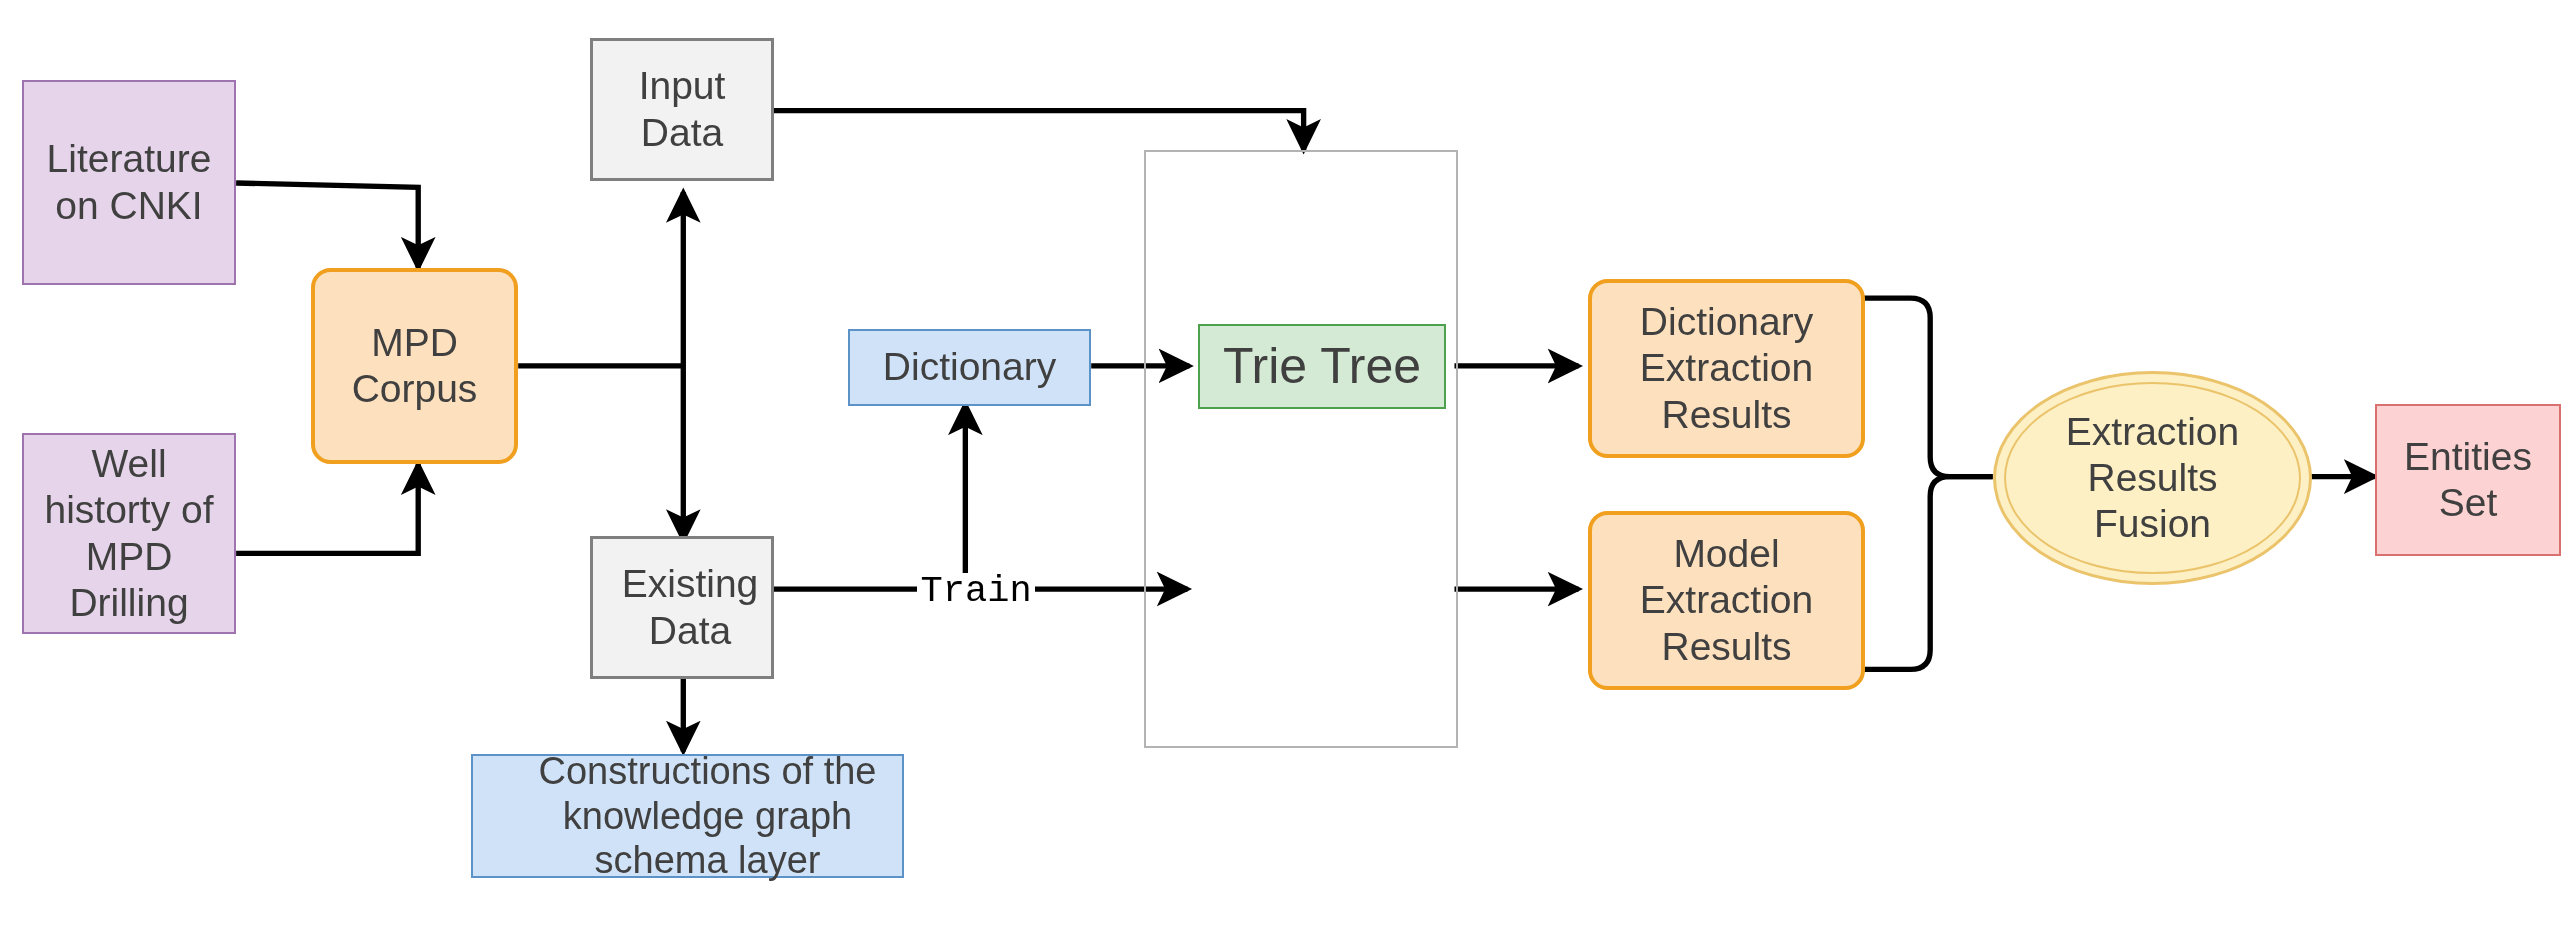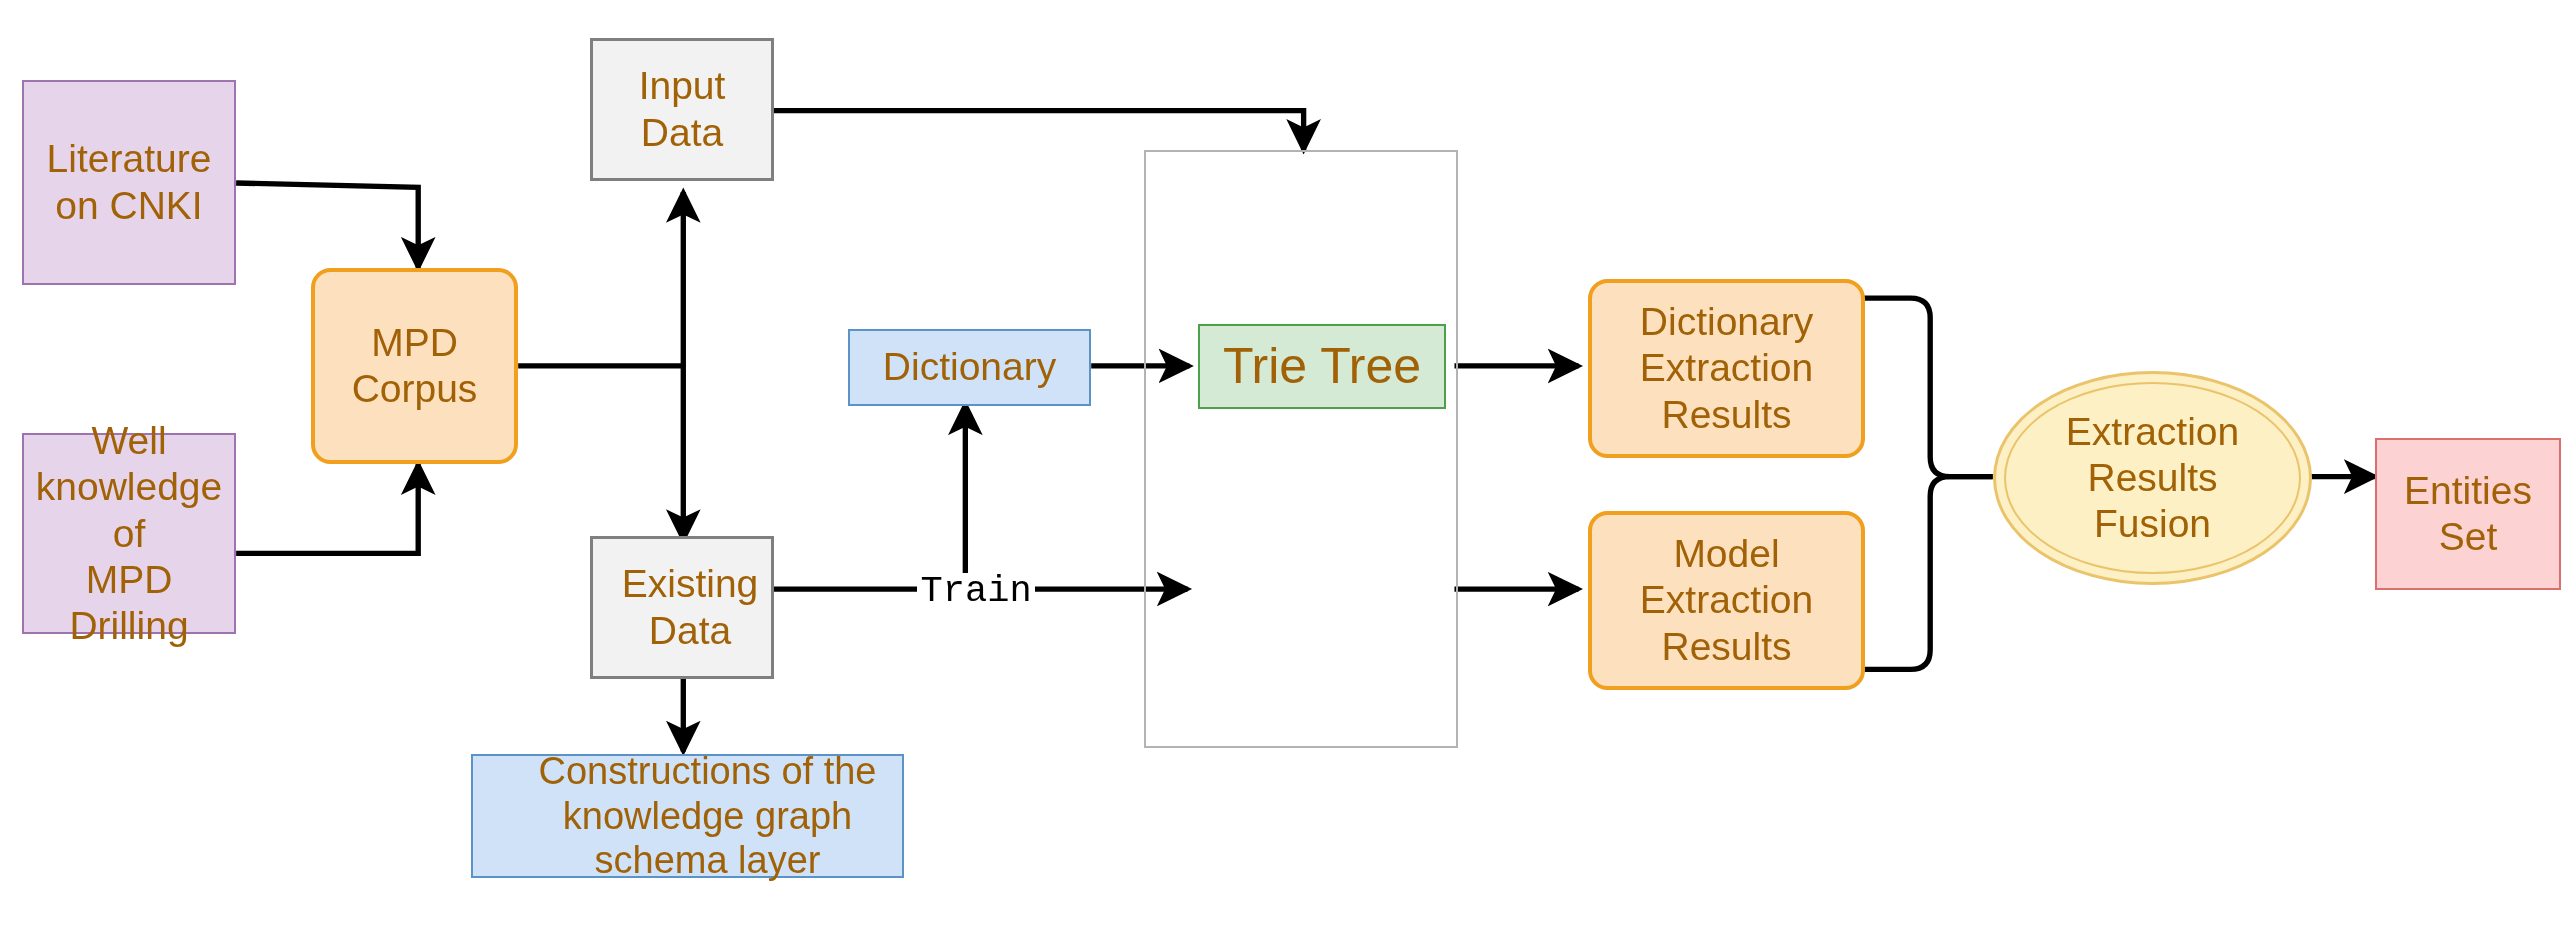--- a/index.html
+++ b/index.html
@@ -24,21 +24,21 @@
     height: 947px;
     pointer-events: none;
   }
   .node {
     position: absolute;
     box-sizing: border-box;
     display: flex;
     align-items: center;
     justify-content: center;
     text-align: center;
-    color: #a16207;
+    color: #404040;
     line-height: 1.18;
     white-space: pre-line;
     font-family: "Liberation Sans", sans-serif;
   }
   .n-purple {
     background: #e6d5ea;
     border: 2.7px solid #9f73b0;
     font-size: 39px;
   }
   .n-orange-round {
@@ -59,21 +59,20 @@
   }
   .n-green {
     background: #d4ead4;
     border: 2.7px solid #4da14d;
     font-size: 50px;
   }
   .n-pink {
     background: #fdd2d2;
     border: 2.7px solid #d9706e;
     font-size: 39px;
-    margin-top: 34px;
   }
   .n-ellipse {
     background: #fdf0c4;
     border: 3.6px solid #eac36b;
     border-radius: 50%;
     font-size: 39px;
   }
   .n-ellipse::before {
     content: "";
     position: absolute;
@@ -147,21 +146,21 @@
 
   <div class="group-box" style="left:1144px; top:150px; width:314px; height:598px;"></div>
 
   <div class="node n-purple" style="left:22px; top:80px; width:214px; height:205px;">
     <span>Literature
 on CNKI</span>
   </div>
 
   <div class="node n-purple" style="left:22px; top:433px; width:214px; height:201px;">
     <span>Well
-knowledge of
+historty of
 MPD
 Drilling</span>
   </div>
 
   <div class="node n-orange-round" style="left:311px; top:268px; width:207px; height:196px;">
     <span>MPD
 Corpus</span>
   </div>
 
   <div class="node n-gray" style="left:590px; top:38px; width:184px; height:143px;">

